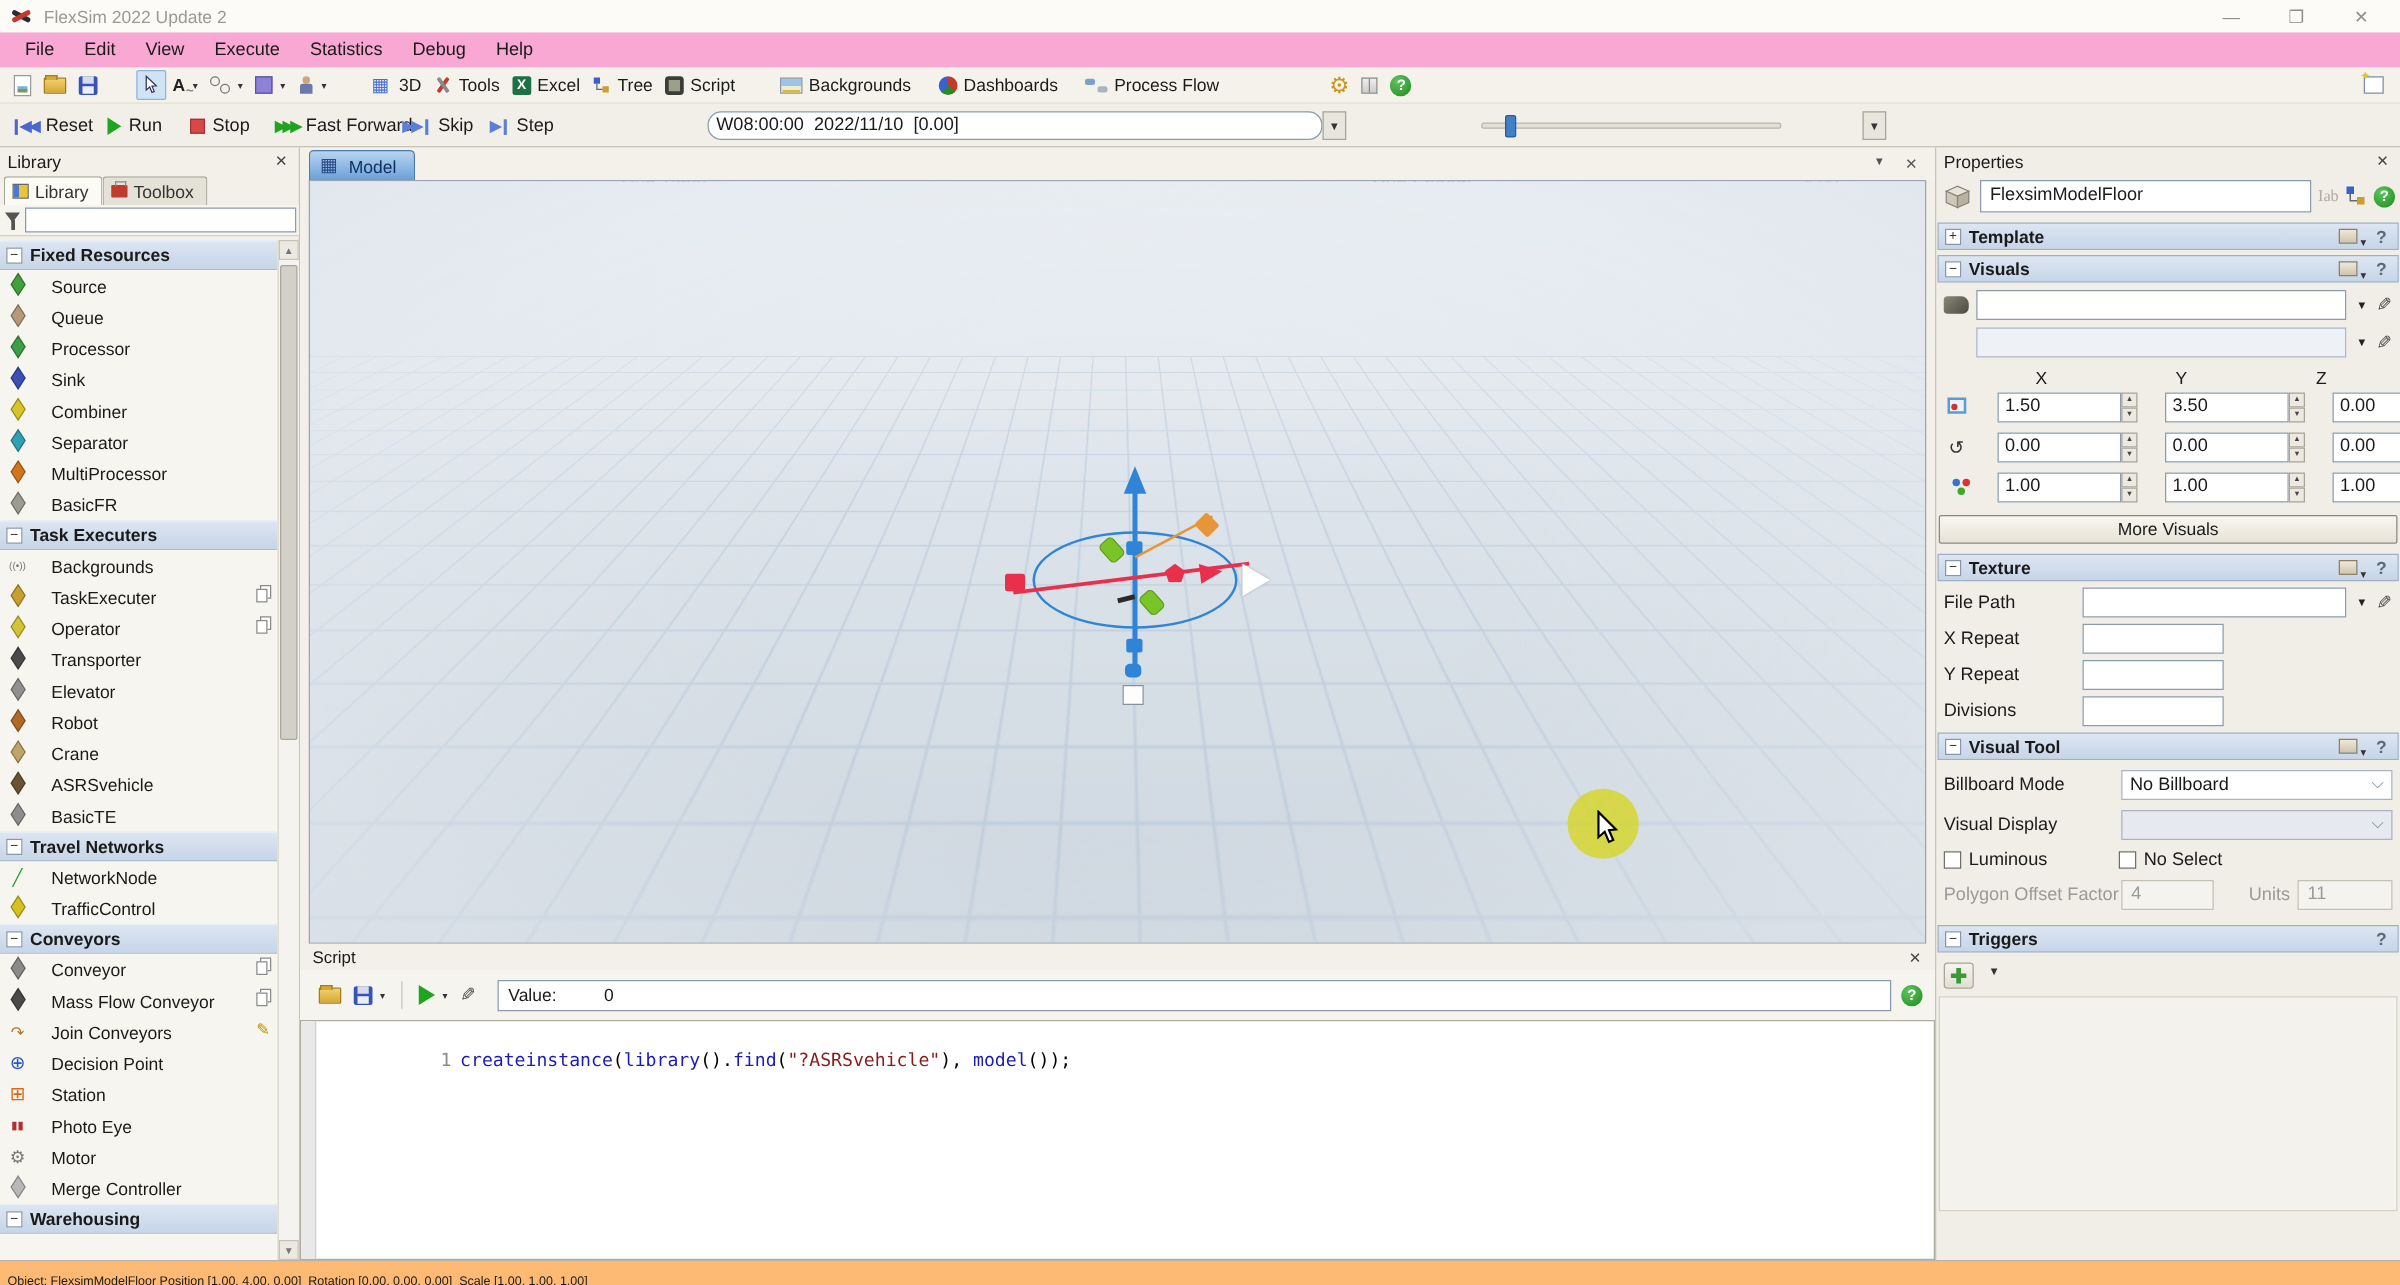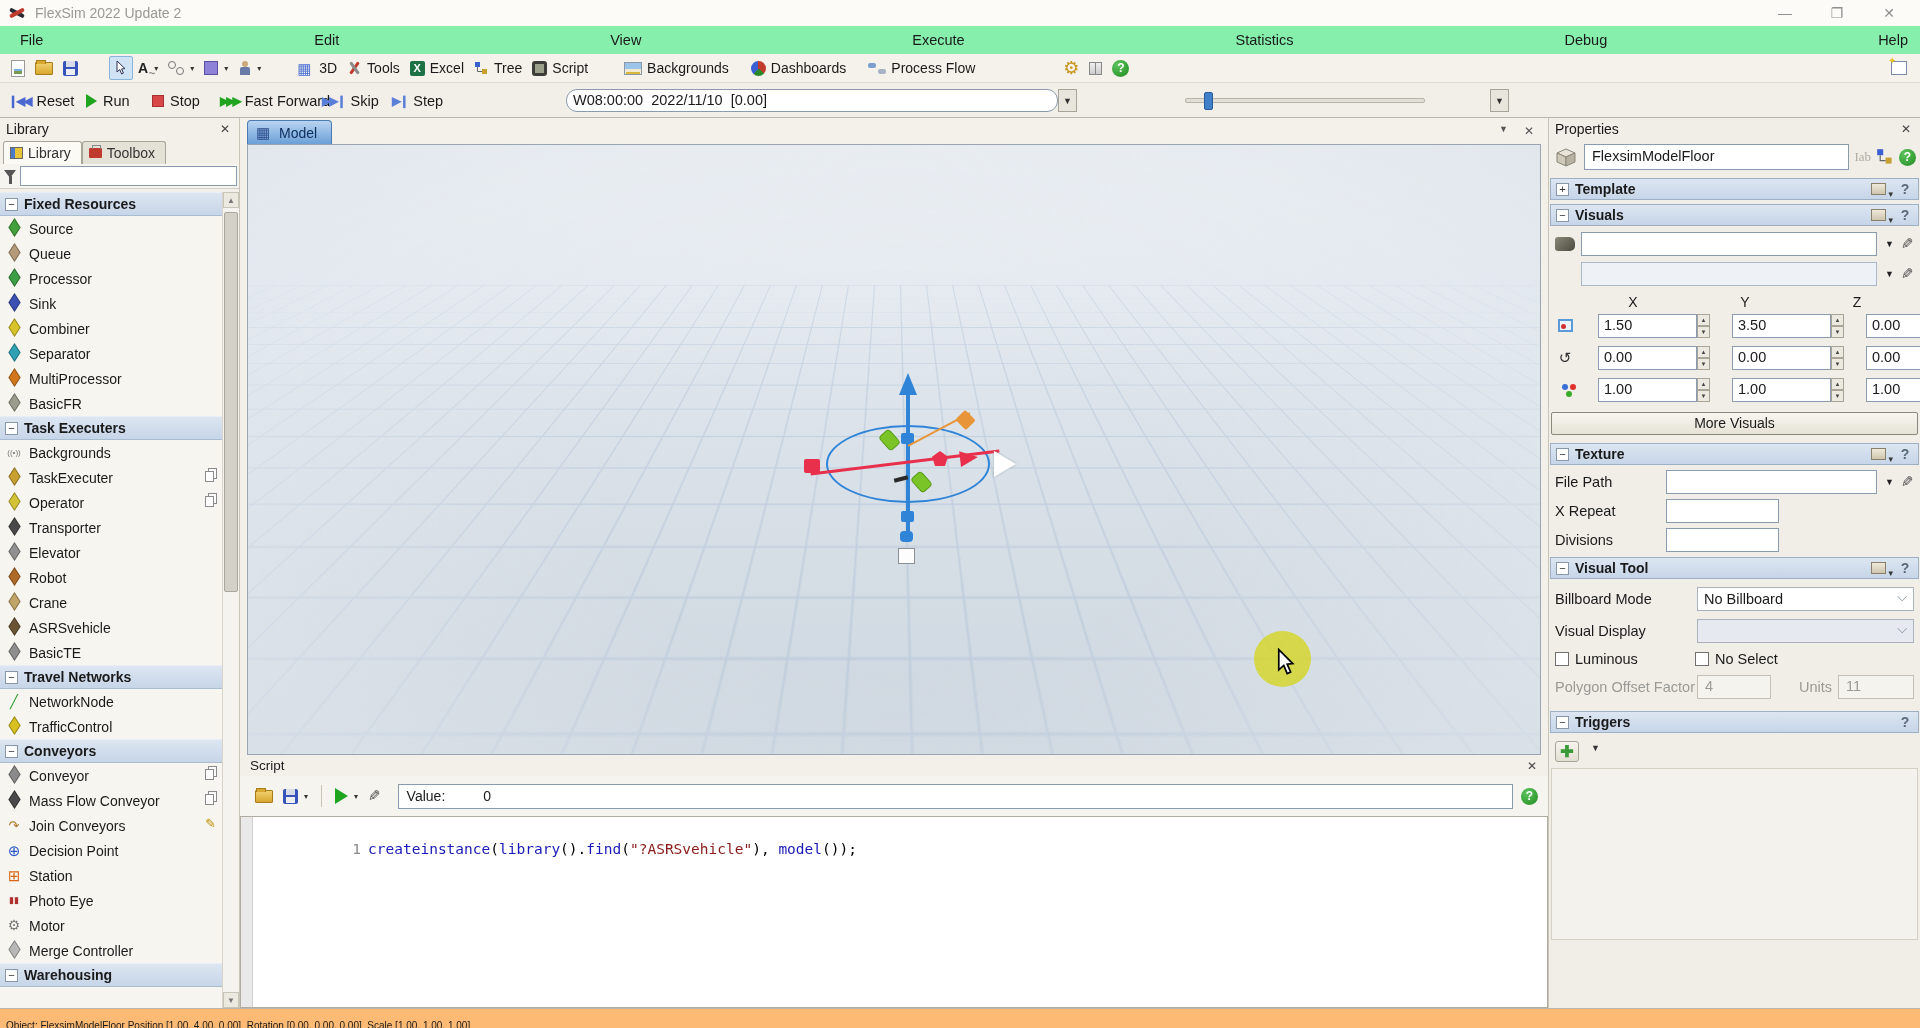--- a/index.html
+++ b/index.html
@@ -10,21 +10,21 @@
   
   .titlebar { position:absolute; left:0; top:0; width:1920px; height:26px; background:#fcfbf7; display:flex; align-items:center; }
   .app-logo { position:relative; width:18px; height:14px; margin-left:8px; }
   .app-logo i { position:absolute; left:1px; top:5px; width:16px; height:4px; background:#2b2b34; transform:rotate(28deg); border-radius:2px; }
   .app-logo i.r { background:#c23a2e; transform:rotate(-28deg); }
   .app-title { margin-left:9px; color:#9a9a94; font-size:14px; }
   .win-btns { position:absolute; right:18px; top:0; height:26px; display:flex; gap:26px; align-items:center; color:#8f8f8f; font-size:14px; }
   .win-btns span { width:26px; text-align:center; cursor:default; }
 
   
-  .menubar { position:absolute; left:0; top:26px; width:1920px; height:28px; background:#86efac; display:flex; align-items:center; padding-left:8px;justify-content:space-between; }
+  .menubar { position:absolute; left:0; top:26px; width:1920px; height:28px; background:#f9a8d4; display:flex; align-items:center; padding-left:8px; }
   .menu-item { padding:4px 12px; font-size:14.5px; color:#1a1a1a; }
 
   
   .toolbar { position:absolute; left:0; top:54px; width:1920px; height:29px; background:#f4f2ea; border-bottom:1px solid #e0dcd0; display:flex; align-items:center; padding-left:6px; }
   .tb-btn { height:24px; display:flex; align-items:center; gap:5px; padding:0 5px; border-radius:2px; font-size:14px; }
   .tb-btn.selected { background:#cfe3f5; border:1px solid #8ab4dc; }
   .caret { font-size:8px; color:#333; margin-left:1px; }
   .tb-gap { width:26px; } .tb-gap-sm { width:12px; }
   .tb-spacer { flex:1; }
 
@@ -95,21 +95,21 @@
   .icon-funnel { width:0; height:0; border-left:6px solid transparent; border-right:6px solid transparent; border-top:8px solid #555; position:relative; margin:0 4px 4px 1px; }
   .icon-funnel::after { content:""; position:absolute; left:-1.5px; top:-2px; width:3px; height:8px; background:#555; }
   .filter-input { flex:1; height:20px; background:#fff; border:1px solid #8a9bb0; }
   .lib-list { position:absolute; left:0; top:74px; right:17px; bottom:0; overflow:hidden; background:#f6f5ef; }
   .lib-sec { height:24px; display:flex; align-items:center; background:linear-gradient(#dde6f2,#c6d5e8); border-top:1px solid #e8eef6; border-bottom:1px solid #aabccf; }
   .colbox { width:13px; height:13px; background:#fff; border:1px solid #8898a8; color:#333; font-size:11px; line-height:11px; text-align:center; margin:0 6px 0 5px; flex:none; }
   .sec-label { font-weight:bold; font-size:14px; }
   .lib-item { height:25px; display:flex; align-items:center; position:relative; }
   .lib-ic { width:22px; flex:none; text-align:center; margin-left:3px; font-size:13px; line-height:25px; }
   .diamond { display:inline-block; width:11px; height:11px; transform:rotate(45deg) skew(12deg,12deg); border:1px solid rgba(0,0,0,.3); }
-  .lib-label { margin-left:4px; font-size:14px; }
+  .lib-label { margin-left:16px; font-size:14px; }
   .badge-copy { position:absolute; right:8px; top:6px; width:9px; height:11px; background:#fff; border:1px solid #8a8a8a; box-shadow:3px -3px 0 -1px #fdfdfd, 3px -3px 0 0 #8a8a8a; }
   .badge-pencil { position:absolute; right:6px; top:3px; color:#c09000; font-size:13px; }
   .lib-scrollbar { position:absolute; right:0; top:74px; width:17px; bottom:0; background:#f4f3ef; border-left:1px solid #d8d4c8; }
   .sb-btn { height:16px; text-align:center; font-size:8px; color:#777; line-height:16px; background:#ece9e1; border:1px solid #c8c4b8; }
   .sb-down { position:absolute; bottom:0; left:0; right:0; }
   .sb-thumb { position:absolute; left:1px; right:1px; top:20px; height:380px; background:#d3d0c7; border:1px solid #aaa69a; border-radius:2px; }
 
   
   .center { position:absolute; left:240px; top:118px; width:1308px; height:890px; }
   .tabbar { position:absolute; left:0; top:0; right:0; height:26px; background:#f3f1ea; }
@@ -736,20 +736,24 @@
       <span class="tex-label">File Path</span>
       <div class="combo"></div>
       <span class="dd-tri">▼</span>
       <span class="icon-dropper">✎</span>
     </div>
     <div class="tex-row">
       <span class="tex-label">X Repeat</span>
       <div class="tex-input"></div>
     </div>
     <div class="tex-row">
+      <span class="tex-label">Y Repeat</span>
+      <div class="tex-input"></div>
+    </div>
+    <div class="tex-row">
       <span class="tex-label">Divisions</span>
       <div class="tex-input"></div>
     </div>
 
     <div class="sec-hdr">
       <span class="colbox">−</span>
       <b>Visual Tool</b>
       <span class="pin-icon"></span>
       <span class="sec-q">?</span>
     </div>

